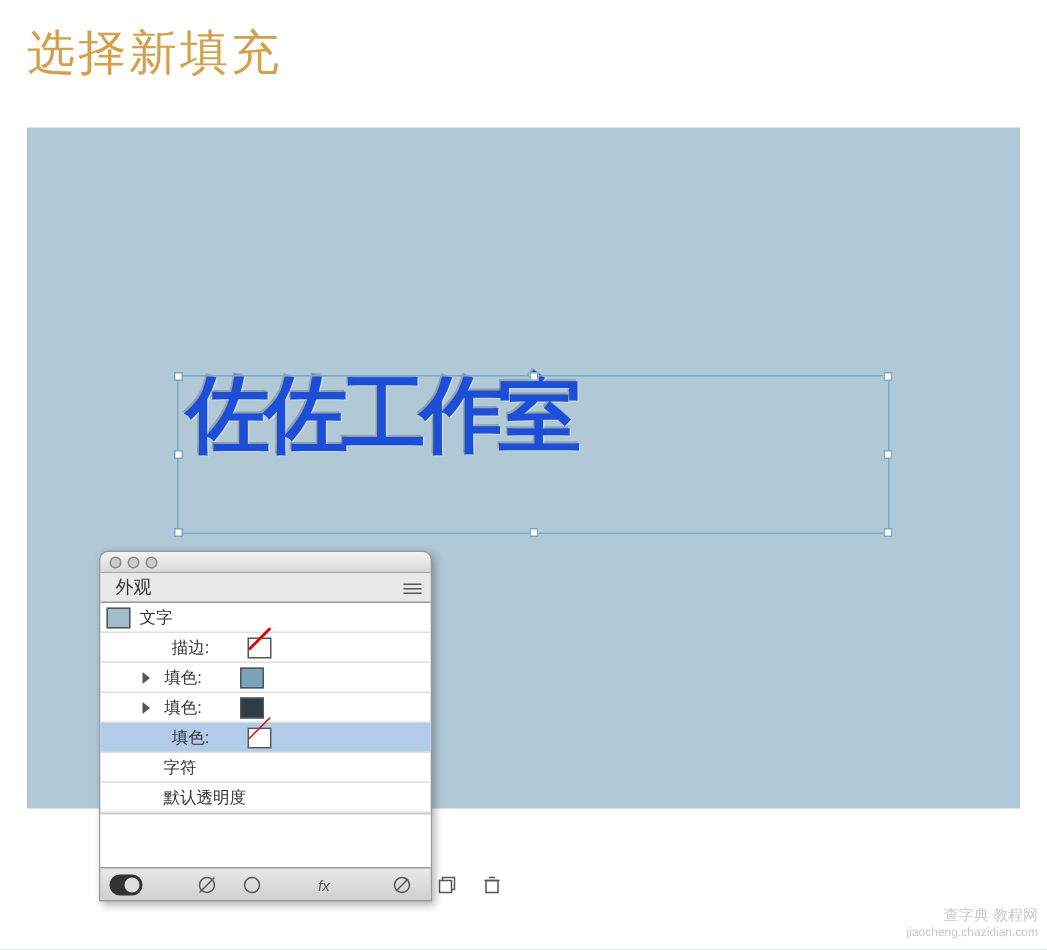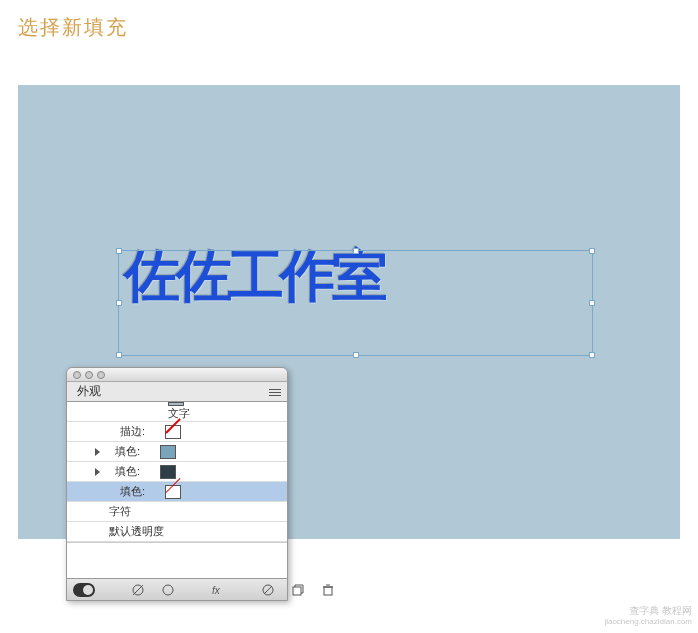--- a/index.html
+++ b/index.html
@@ -7,21 +7,21 @@
   width: 698px;
   height: 633px;
   background: #ffffff;
   font-family: "Microsoft YaHei", "SimSun", sans-serif;
   position: relative;
 }
 .page-title {
   position: absolute;
   top: 14px;
   left: 18px;
-  font-size: 20px;
+  font-size: 32px;
   font-weight: 300;
   color: #d4a04c;
   letter-spacing: 2px;
 }
 .canvas-blue {
   position: absolute;
   top: 85px;
   left: 18px;
   width: 662px;
   height: 454px;
@@ -130,21 +130,21 @@
 .row .indent2 { width: 24px; }
 .tri {
   width: 0; height: 0;
   border-top: 4px solid transparent;
   border-bottom: 4px solid transparent;
   border-left: 5px solid #555;
   margin-right: 4px;
 }
 .row-label {
   width: 36px;
-  text-align: right;
+  text-align: center;
   margin-right: 20px;
 }
 .swatch {
   width: 16px;
   height: 14px;
   border: 1px solid #555;
   margin-right: 4px;
   position: relative;
   background: #ffffff;
 }
@@ -169,21 +169,20 @@
   position: absolute;
   left: 0; top: 50%;
   width: 140%;
   height: 1px;
   background: #e40000;
   transform: rotate(-45deg);
   transform-origin: left center;
 }
 .row.text-type {
   padding-left: 4px;
-  flex-direction: column;
 }
 .row.text-type .swatch { margin-right: 6px; }
 .blank-area {
   height: 36px;
   background: #fff;
   border-top: 1px solid #ccc;
 }
 .panel-footer {
   height: 22px;
   background: linear-gradient(#e8e8e8, #d0d0d0);

